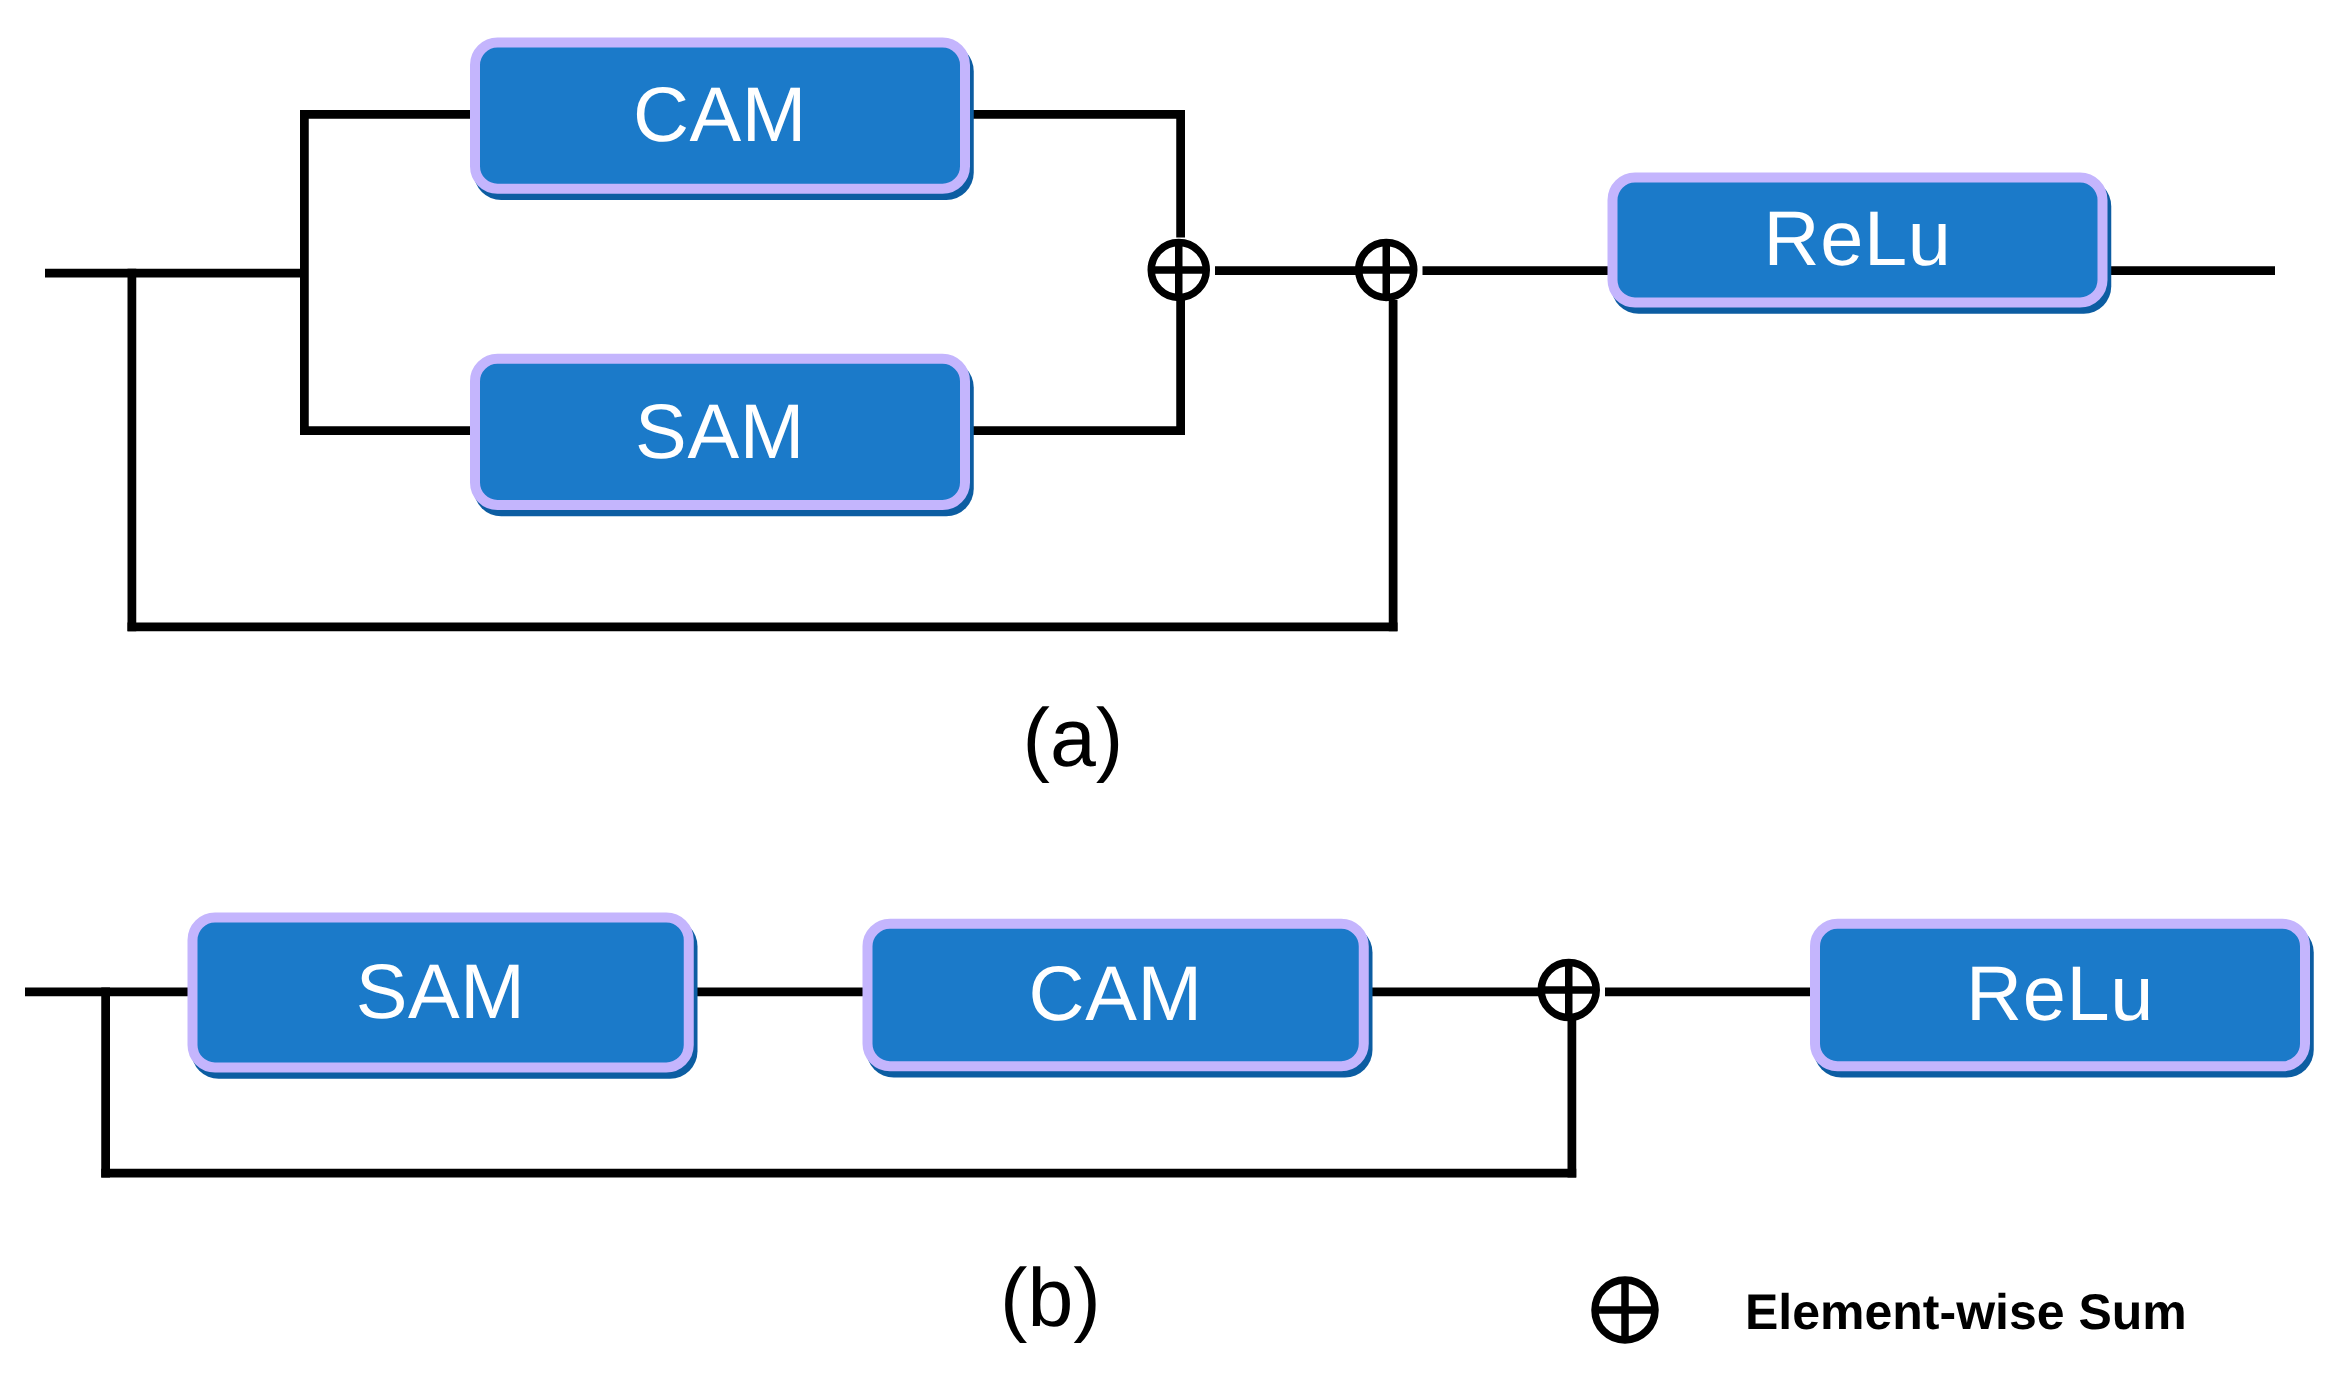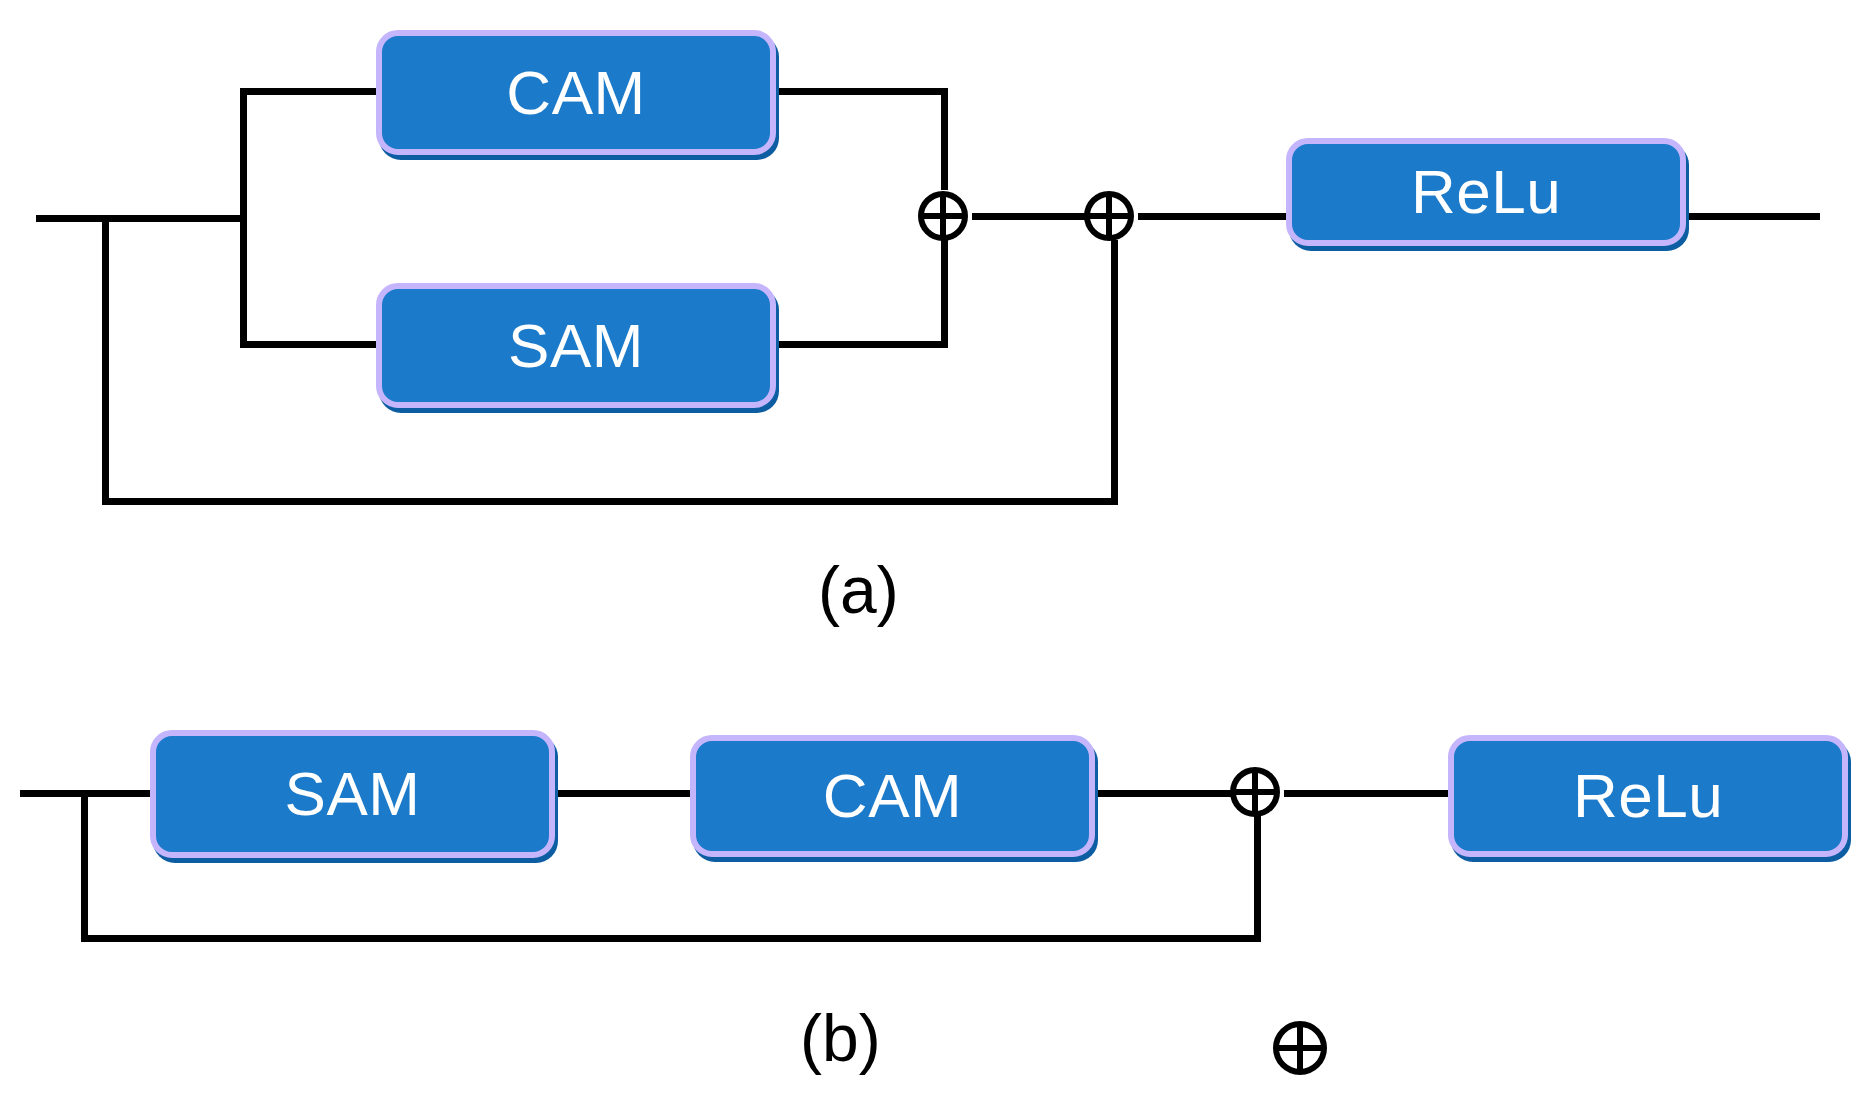--- a/index.html
+++ b/index.html
@@ -17,21 +17,21 @@
     background: #ffffff;
     overflow: hidden;
   }
 
   
   .module {
     position: absolute;
     box-sizing: border-box;
     background: #1b7ac9;
     border-radius: 22px;
-    border: 6px solid #c4b5fd;
+    border: 8px solid #c4b5fd;
     box-shadow: 3px 5px 0 0 #0c5da2;
     display: flex;
     align-items: center;
     justify-content: center;
     z-index: 5;
   }
   .module-label {
     color: #ffffff;
     font-family: "Liberation Sans", sans-serif;
     font-weight: 400;
@@ -174,14 +174,15 @@
 
   <div class="caption" style="left:800px; top:1000px; font-size:66px;">(b)</div>
 
   <div class="oplus" style="left:1272px; top:1020px;">
     <svg width="56" height="56" viewBox="0 0 56 56" aria-hidden="true">
       <circle cx="28" cy="28" r="24" fill="none" stroke="#000" stroke-width="6"></circle>
       <line x1="28" y1="6" x2="28" y2="50" stroke="#000" stroke-width="6"></line>
       <line x1="6" y1="28" x2="50" y2="28" stroke="#000" stroke-width="6"></line>
     </svg>
   </div>
+  <div class="legend-text" style="left:1396px; top:1028px; font-size:40px;">Element-wise Sum</div>
 
 </div>
 
 </body></html>

